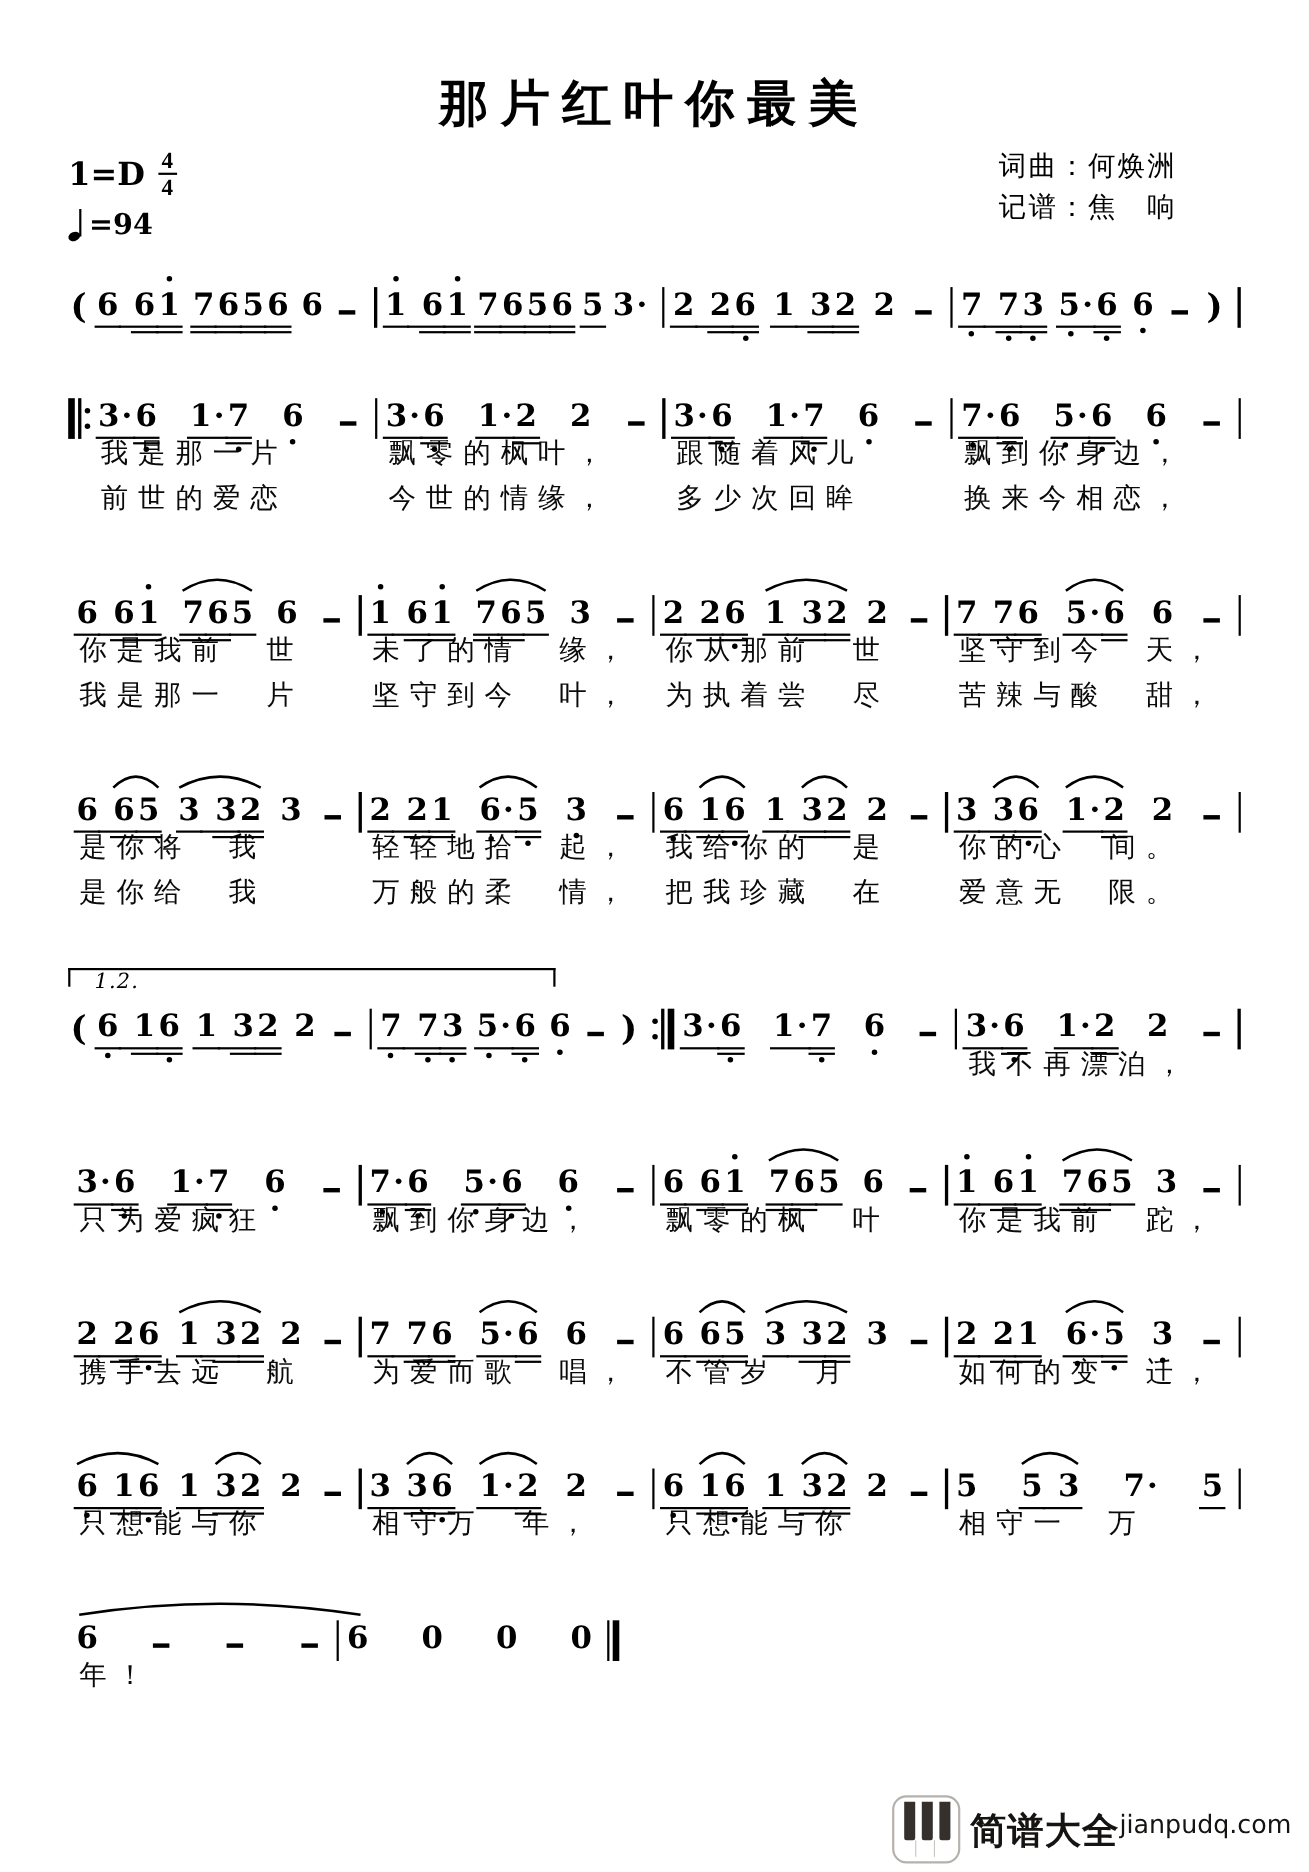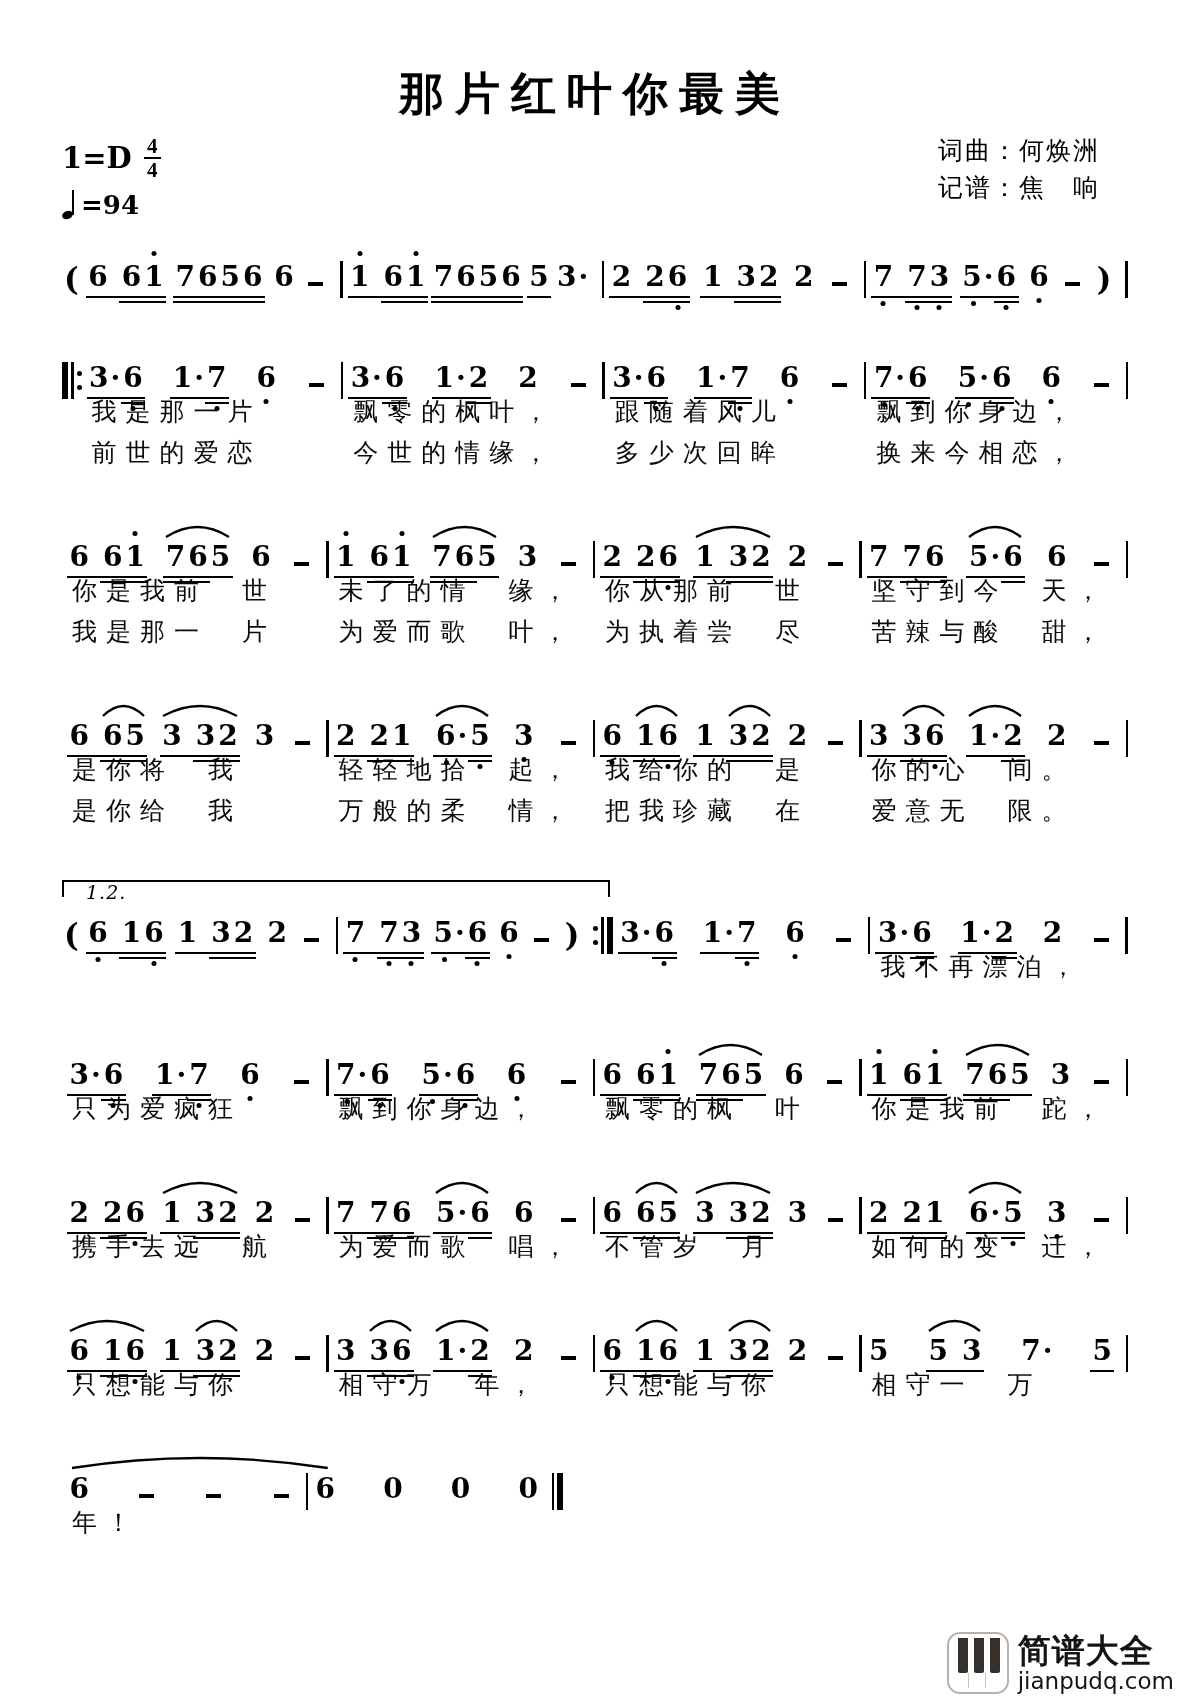--- a/index.html
+++ b/index.html
@@ -11,21 +11,21 @@
   #meta{display:flex;justify-content:space-between;align-items:flex-start;margin-top:8px;}
   #keyblock{padding-top:6px;}
   .keyline{display:flex;align-items:center;font-weight:bold;font-size:29px;height:44px;}
   .frac{display:inline-flex;flex-direction:column;align-items:center;margin-left:12px;}
   .frac .fn{font:bold 21px "Liberation Serif",serif;line-height:20px;}
   .frac .fbar{width:17px;height:2.5px;background:#000;margin:1px 0;}
   .tempoline{display:flex;align-items:center;margin-top:10px;font-weight:bold;font-size:26px;}
   .qnote{position:relative;display:inline-block;width:14px;height:30px;margin-right:5px;}
   .qnote .head{position:absolute;left:0;bottom:1px;width:11px;height:8px;background:#000;border-radius:50%;transform:rotate(-20deg);}
   .qnote .stem{position:absolute;right:2px;top:0;width:2.5px;height:25px;background:#000;}
-  #credits{text-align:left;font-size:25px;line-height:37px;letter-spacing:2px;margin-right:28px;padding-top:2px;}
+  #credits{text-align:left;font-size:25px;line-height:37px;letter-spacing:2px;margin-right:58px;padding-top:2px;}
   
   #systems{margin-top:22px;}
   .system{margin-bottom:23px;}
   .system.narrow{width:47%;}
   .noterow{display:flex;align-items:flex-start;position:relative;padding:18px 0 22px;}
   .has-volta .noterow{padding-top:36px;}
   .measure{flex:1;display:flex;flex-direction:column;min-width:0;}
   .mnotes{display:flex;justify-content:space-between;align-items:flex-start;padding:0 12px 0 6px;position:relative;}
   .unit{position:relative;display:inline-flex;align-items:flex-start;}
   .note{position:relative;display:inline-block;font:bold 28px "DejaVu Serif","Liberation Serif",serif;line-height:34px;padding:0 1.5px;}
@@ -46,21 +46,21 @@
   .arcsvg{position:absolute;pointer-events:none;}
   .lyr{min-height:41px;font-size:25px;letter-spacing:9px;white-space:pre;padding-left:10px;color:#0a0a0a;
        font-family:"DejaVu Serif","Liberation Serif",serif;}
   .volta{position:absolute;top:0;height:17px;border:2.5px solid #000;border-bottom:none;box-sizing:border-box;}
   .volta .vl{position:absolute;left:22px;top:0;font-style:italic;font-size:19px;letter-spacing:1px;line-height:20px;}
   
   #watermark{position:absolute;right:16px;bottom:8px;display:flex;align-items:center;gap:9px;}
   #piano-icon{position:relative;width:58px;height:58px;background:#fff;border:2px solid #b5b2ae;border-radius:13px;overflow:hidden;flex:0 0 auto;}
   #piano-icon .bk{position:absolute;top:4px;width:10px;height:35px;background:#36302c;border-radius:0 0 2px 2px;}
   #piano-icon .sep{position:absolute;top:39px;width:1.5px;height:15px;background:#c8c5c1;}
-  #wm-text{display:flex;flex-direction:column;}
+  #wm-text{display:flex;}
   #wm-name{font-family:"DejaVu Sans","Liberation Sans",sans-serif;font-weight:bold;font-size:33px;line-height:35px;color:#161412;letter-spacing:1px;}
   #wm-url{font-family:"DejaVu Sans","Liberation Sans",sans-serif;font-size:23px;line-height:26px;color:#161412;}
 </style>
 </head>
 <body>
 
 <div id="page">
 
   <div id="title">那片红叶你最美</div>
 
@@ -341,21 +341,21 @@
                 </svg>
               </span>
               <span class="unit">
                 <span class="note"><span class="d">3</span></span>
               </span>
               <span class="unit">
                 <span class="note"><span class="dashbar"></span></span>
               </span>
             </div>
             <div class="lyr">未了的情　缘，</div>
-            <div class="lyr">为爱而歌　叶，</div>
+            <div class="lyr">坚守到今　叶，</div>
           </div>
           <span class="barwrap">
             <span class="bline"></span>
           </span>
           <div class="measure">
             <div class="mnotes">
               <span class="unit">
                 <span class="note"><span class="d">2</span><span class="ul l1"></span></span>
                 <span class="note sp"><span class="d">2</span><span class="ul l1"></span><span class="ul l2"></span></span>
                 <span class="note"><span class="d">6</span><span class="ul l1"></span><span class="ul l2"></span><span class="od" style="bottom: -16px;"></span></span>
@@ -625,21 +625,21 @@
               </span>
               <span class="unit">
                 <span class="note"><span class="dashbar"></span></span>
               </span>
             </div>
             <div class="lyr">我不再漂泊，</div>
           </div>
           <span class="barwrap">
             <span class="bline"></span>
           </span>
-          <div class="volta" style="left: 0px; width: 548px;">
+          <div class="volta" style="left: 0px; width: 443px;">
             <span class="vl">1.2.</span>
           </div>
         </div>
       </div>
       <div class="system">
         <div class="noterow">
           <div class="measure">
             <div class="mnotes">
               <span class="unit">
                 <span class="note"><span class="d">3</span><span class="aug">·</span><span class="ul l1"></span></span>

